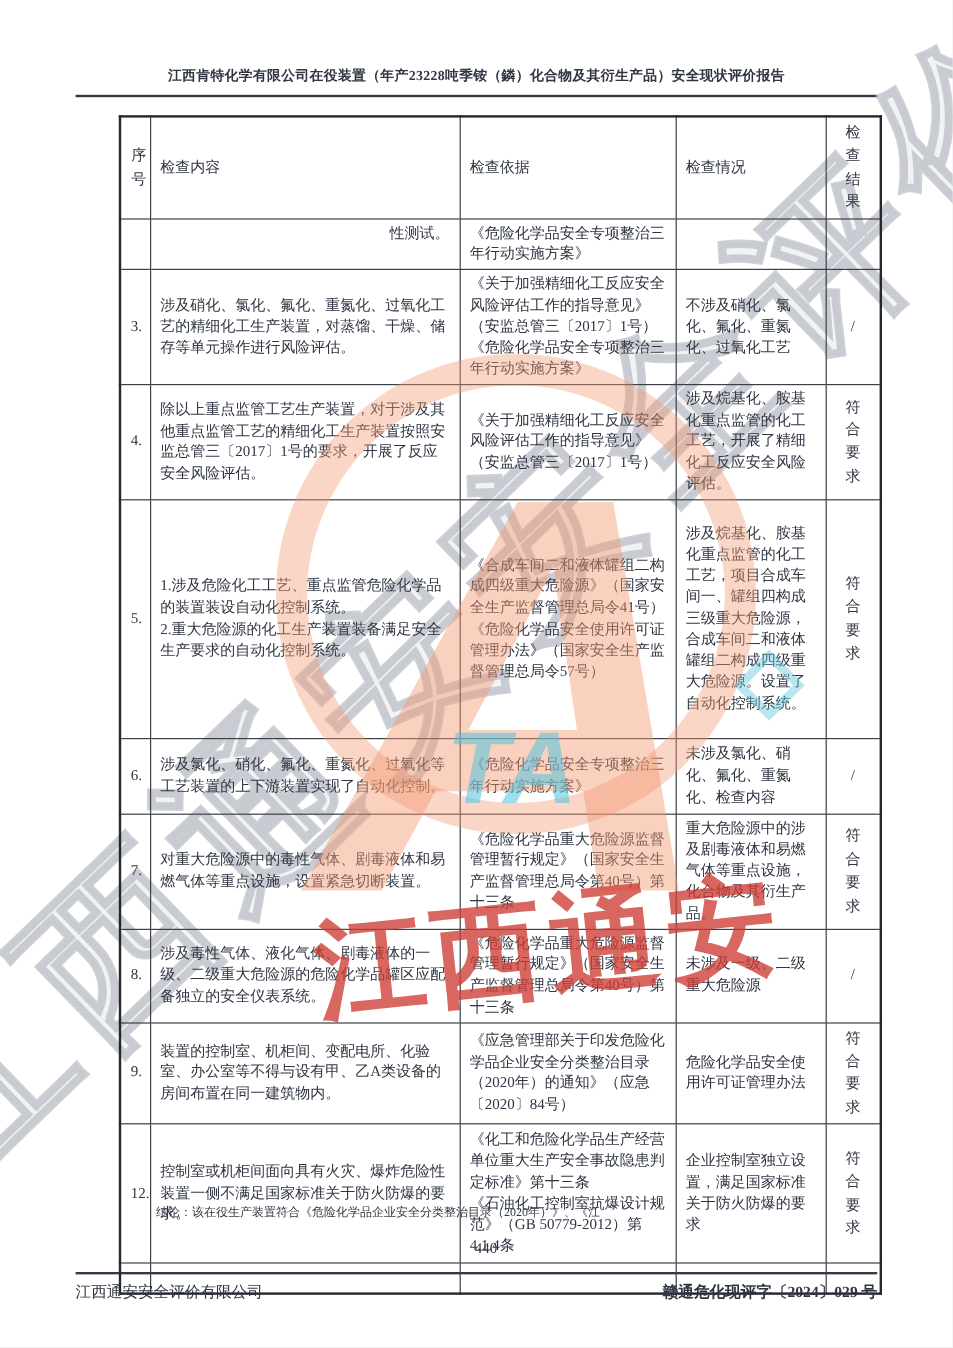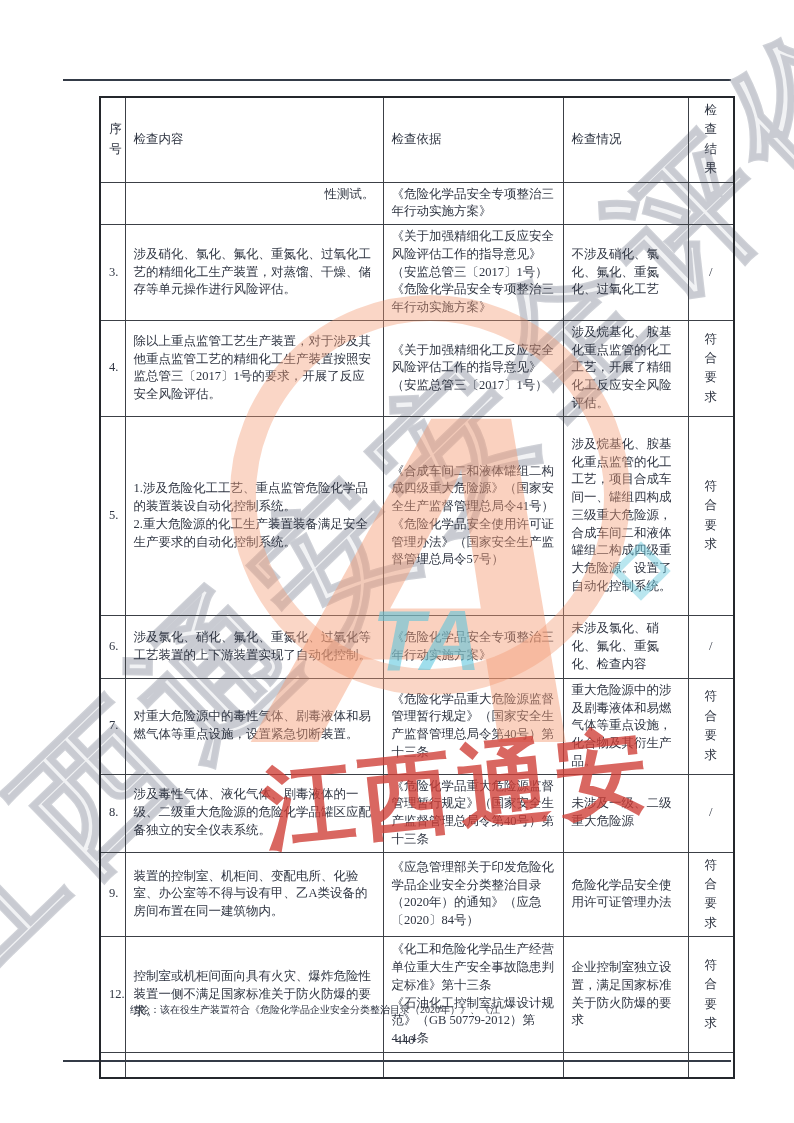--- a/index.html
+++ b/index.html
@@ -85,20 +85,21 @@
     color:rgba(206,60,52,0.78); transform:rotate(-6deg); white-space:nowrap;
   }
 </style>
 </head>
 <body>
 
 <div class="page">
 
   <div class="wm wm-gray">江西通安安全评价</div>
 
+  <div class="doc-header">江西肯特化学有限公司在役装置（年产23228吨季铵（鏻）化合物及其衍生产品）安全现状评价报告</div>
   <div class="header-rule"></div>
 
   <table class="checklist">
     <colgroup>
       <col style="width:25px">
         <col style="width:258px">
         <col style="width:180px">
         <col style="width:125px">
         <col style="width:46px">
     </colgroup>
@@ -190,14 +191,18 @@
   <div class="wm wm-circle"></div>
   <div class="wm wm-a">A</div>
   <div class="wm wm-ta">TA</div>
   <div class="wm wm-diamond"></div>
   <div class="wm wm-red">江西通安</div>
 
   <div class="conclusion">结论：该在役生产装置符合《危险化学品企业安全分类整治目录（2020年）》、《江</div>
 
   <div class="page-number">440</div>
   <div class="footer-rule"></div>
+  <div class="footer-bar">
+    <span class="footer-left">江西通安安全评价有限公司</span>
+    <span class="footer-right">赣通危化现评字〔2024〕029 号</span>
+  </div>
 
 </div>
 
 </body></html>

